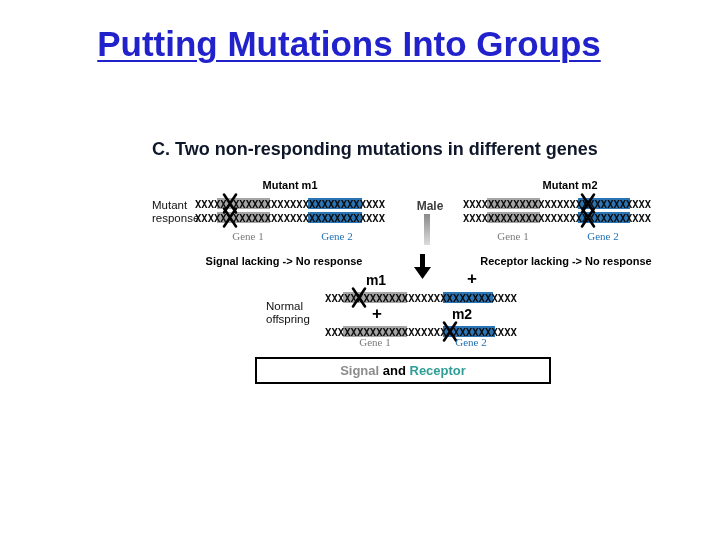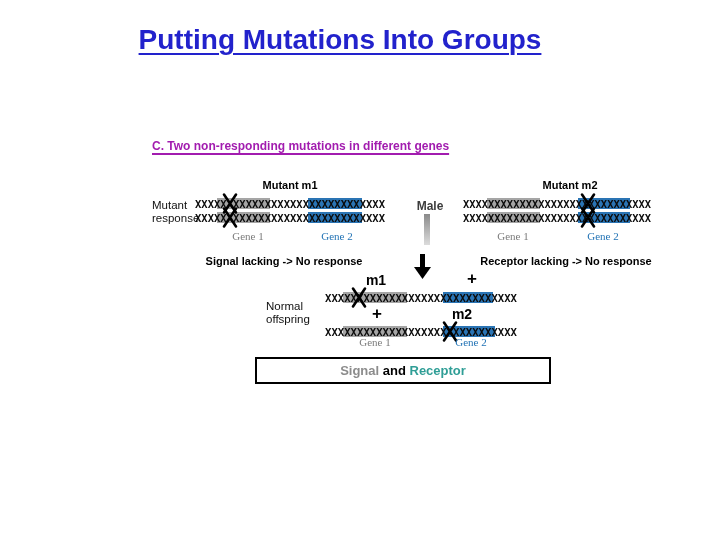--- a/index.html
+++ b/index.html
@@ -4,26 +4,26 @@
 <style>
   html,body{margin:0;padding:0;}
   body{
     width:720px;height:540px;background:#ffffff;position:relative;overflow:hidden;
     font-family:"Liberation Sans","DejaVu Sans",sans-serif;color:#000;
   }
   .abs{position:absolute;}
   .ctr{text-align:center;}
   #title{
     left:0;top:24px;width:680px;text-align:center;
-    font-size:28px;font-weight:bold;color:#2222cc;
-    text-decoration:underline;text-decoration-thickness:2px;text-underline-offset:4px;
+    font-size:35px;font-weight:bold;color:#2222cc;
+    text-decoration:underline;text-decoration-thickness:2px;text-underline-offset:4px;padding-left:9px;
   }
   #subtitle{
-    left:152px;top:139px;font-size:12px;font-weight:bold;color:#a21caf;
-    text-decoration:underline;text-decoration-thickness:2px;text-underline-offset:3px;
+    left:152px;top:139px;font-size:18px;font-weight:bold;color:#0f172a;
+    text-decoration-thickness:2px;text-underline-offset:3px;
   }
   .pair-heading{font-size:11px;font-weight:bold;}
   #heading-m1{left:225px;top:179px;width:130px;}
   #heading-m2{left:505px;top:179px;width:130px;}
   .side-label{font-size:11.5px;line-height:13px;color:#111;}
   #mutant-parents{left:152px;top:199px;}
   #normal-offspring{left:266px;top:300px;}
   svg.strand{overflow:visible;display:block;position:absolute;}
   .hl-gray{fill:#a5a5a5;}
   .hl-blue{fill:#2a74b4;}

